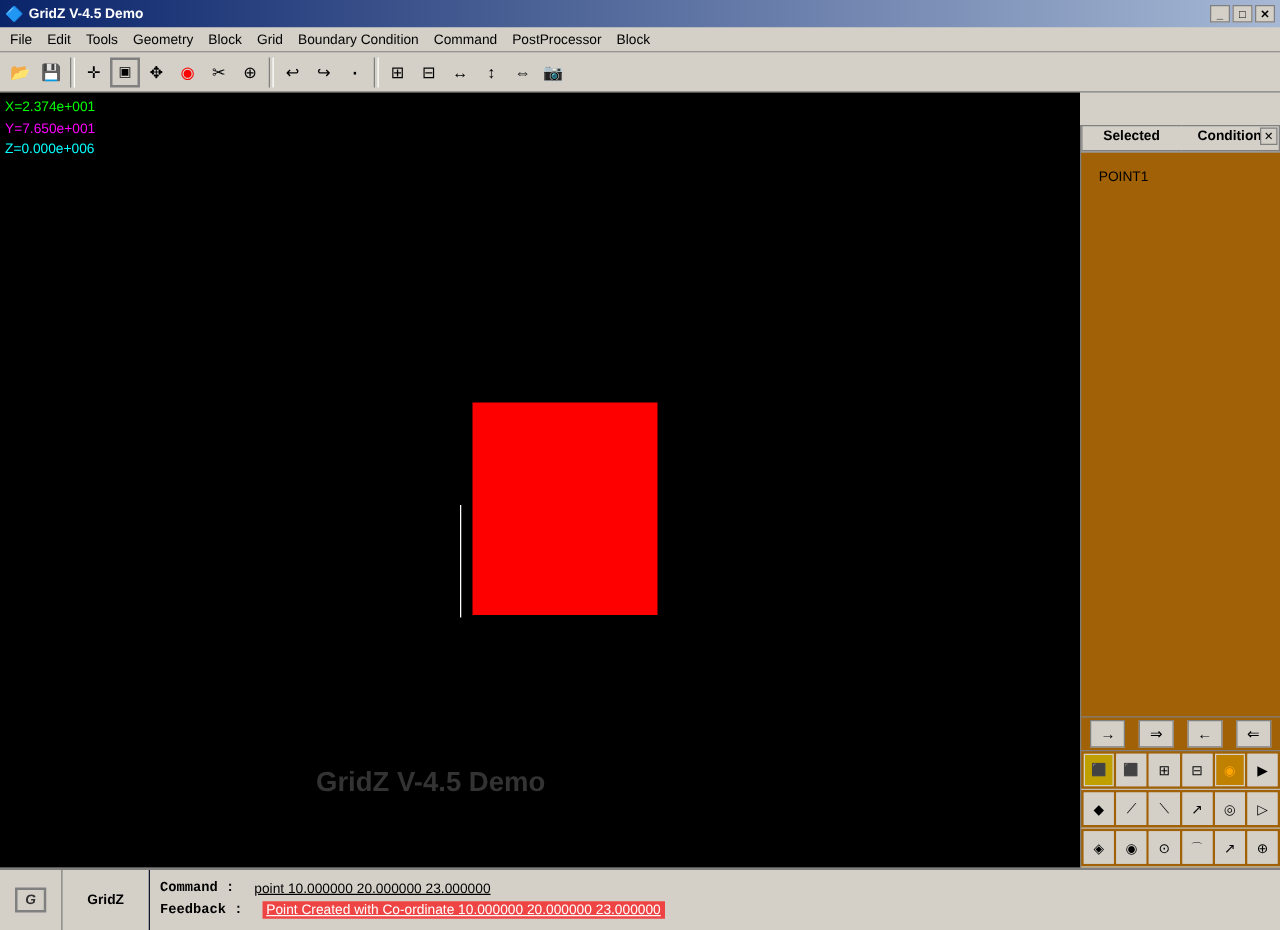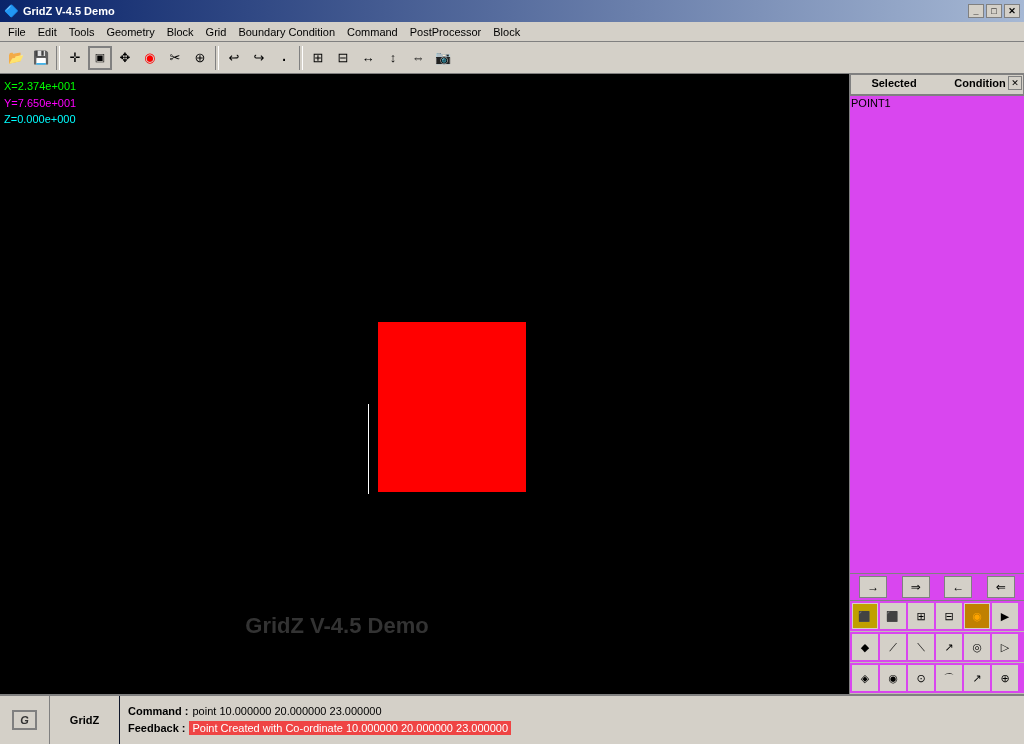--- a/index.html
+++ b/index.html
@@ -104,25 +104,26 @@
       position: absolute;
       left: 368px;
       top: 330px;
       width: 1px;
       height: 90px;
       background: white;
     }
 
     
     #right-panel {
-      width: 175px;
-      background: #d946ef;
+      width: 160px;
+      background: #a16207;
       border-left: 1px solid #808080;
       display: flex;
       flex-direction: column;
+      margin-top: 26px;
     }
     #selection-panel {
       display: flex;
       border-bottom: 1px solid #808080;
       background: #d4d0c8;
       height: 22px;
       position: relative;
     }
     #selection-panel .close-x {
       position: absolute; right: 2px; top: 2px;
@@ -140,21 +141,21 @@
       font-size: 11px;
       font-weight: bold;
       text-align: center;
       background: #d4d0c8;
     }
     .sel-col.selected-col { border-right: none; }
     .sel-col.deselected-col { border-left: none; }
 
     #selected-list {
       flex: 1;
-      padding: 1px;
+      padding: 14px;
       font-size: 11px;
     }
     .selected-item { color: black; font-size: 11px; }
 
     
     #arrow-row {
       display: flex;
       border-top: 1px solid #808080;
       border-bottom: 1px solid #808080;
       height: 28px;
@@ -217,22 +218,22 @@
       display: flex;
       flex-direction: column;
       justify-content: center;
       gap: 4px;
     }
     .status-row {
       display: flex;
       align-items: center;
       font-size: 11px;
     }
-    .status-label { font-weight: bold; margin-right: 4px; color: black; }
-    .status-value { color: black; }
+    .status-label { font-weight: bold; margin-right: 16px; color: black; font-family: Liberation Mono, monospace; }
+    .status-value { color: black; text-decoration: underline; }
     .status-value.highlight {
       background: #ef4444;
       color: white;
       padding: 1px 3px;
     }
 
     
     #watermark {
       position: absolute;
       bottom: 55px;
@@ -293,21 +294,21 @@
   <div class="tb-btn">⇔</div>
   <div class="tb-btn">📷</div>
 </div>
 
 <div id="main-area">
 
   <div id="viewport">
     <div id="coords">
       <div id="coord-x">X=2.374e+001</div>
       <div id="coord-y">Y=7.650e+001</div>
-      <div id="coord-z">Z=0.000e+000</div>
+      <div id="coord-z">Z=0.000e+006</div>
     </div>
     <div id="red-rect"></div>
     <div id="vert-line"></div>
     <div id="watermark">GridZ  V-4.5 Demo</div>
   </div>
 
   <div id="right-panel" style="position:relative;">
 
     <div id="selection-panel">
       <div class="sel-col selected-col">Selected</div>

